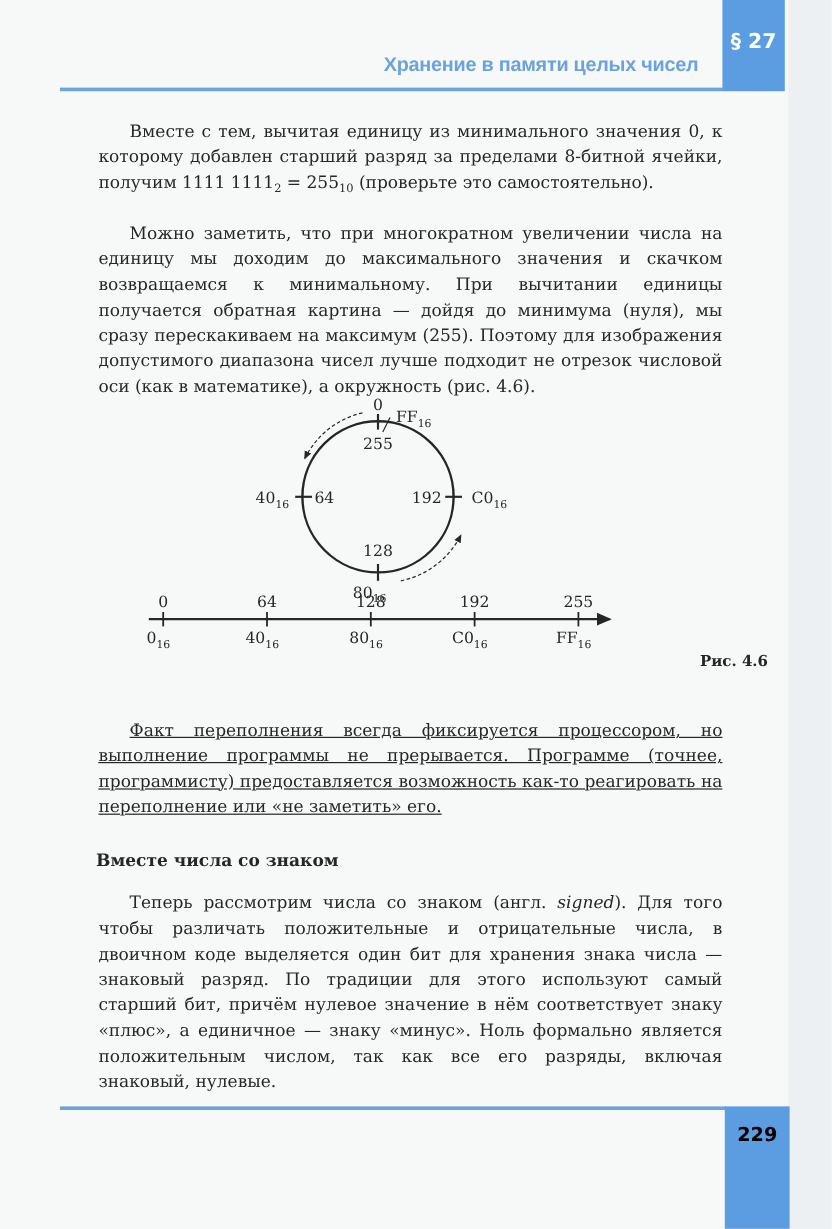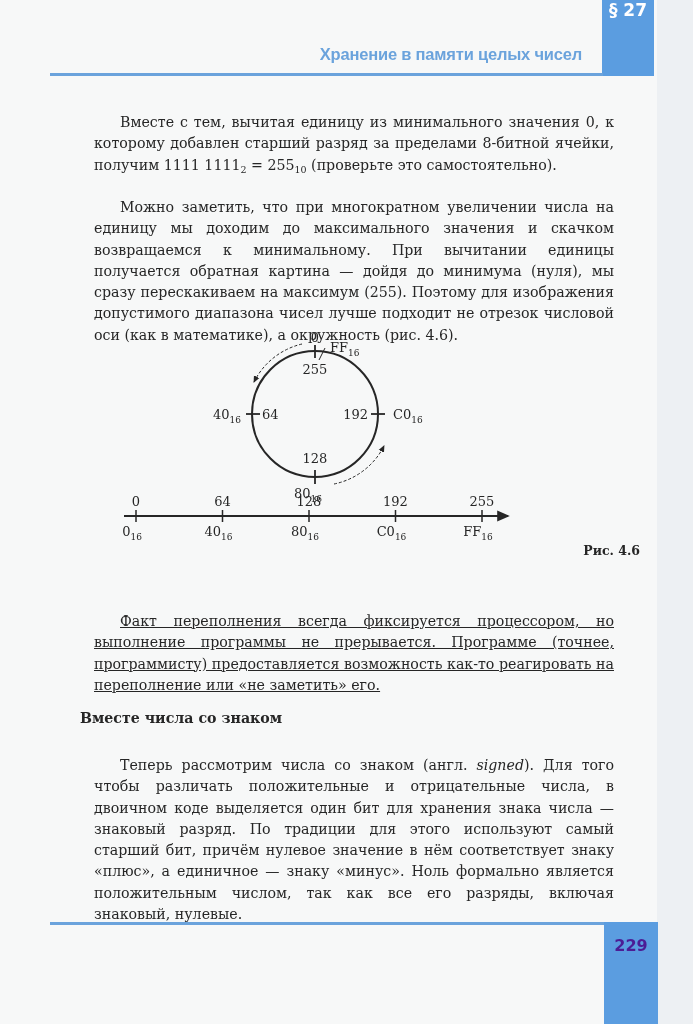--- a/index.html
+++ b/index.html
@@ -12,31 +12,31 @@
   .page-edge { position: absolute; left: 657px; top: 0; width: 36px; height: 1024px; background: #edf0f3; }
   .header-title {
     position: absolute; left: 262px; top: 45px; width: 320px; text-align: right;
     font-family: Liberation Sans, sans-serif; font-weight: bold; font-size: 16.5px;
     color: #6ba3dc; letter-spacing: -0.2px;
   }
   .header-rule { position: absolute; left: 50px; top: 73px; width: 553px; height: 3px; background: #6ba3dc; }
   .tab-top {
     position: absolute; left: 602px; top: 0; width: 52px; height: 76px; background: #5b9de0;
     color: #fff; font-family: "DejaVu Sans", sans-serif; font-weight: bold; font-size: 17px;
-    display: flex; align-items: flex-start; justify-content: center; padding-bottom: 7px; box-sizing: border-box;
+    display: flex; align-items: center; justify-content: center; padding-bottom: 7px; box-sizing: border-box;
   }
   .footer-rule { position: absolute; left: 50px; top: 922px; width: 555px; height: 3px; background: #6ba3dc; }
   .tab-bottom {
     position: absolute; left: 604px; top: 922px; width: 54px; height: 102px; background: #5b9de0;
-    color: #4c1d95; font-family: "DejaVu Sans", sans-serif; font-weight: bold; font-size: 16px;
+    color: #000000; font-family: "DejaVu Sans", sans-serif; font-weight: bold; font-size: 16px;
     text-align: center; padding-top: 14px; box-sizing: border-box;
   }
   .para {
     position: absolute; left: 80px; width: 520px; font-size: 14.2px; line-height: 21.3px;
-    text-align: justify; margin: 14px;
+    text-align: justify; margin: 2px;
   }
   .para .ind { display: inline-block; width: 26px; }
   sub { font-size: 9.5px; vertical-align: -3px; line-height: 0; }
   .h2 {
     position: absolute; left: 80px; top: 710px; font-weight: bold; font-size: 14.2px;
   }
   b.term { font-weight: normal; }
   .fig { position: absolute; left: 110px; top: 330px; width: 420px; height: 240px; }
   .fig-caption {
     position: absolute; left: 0; top: 543px; width: 640px; text-align: right;

